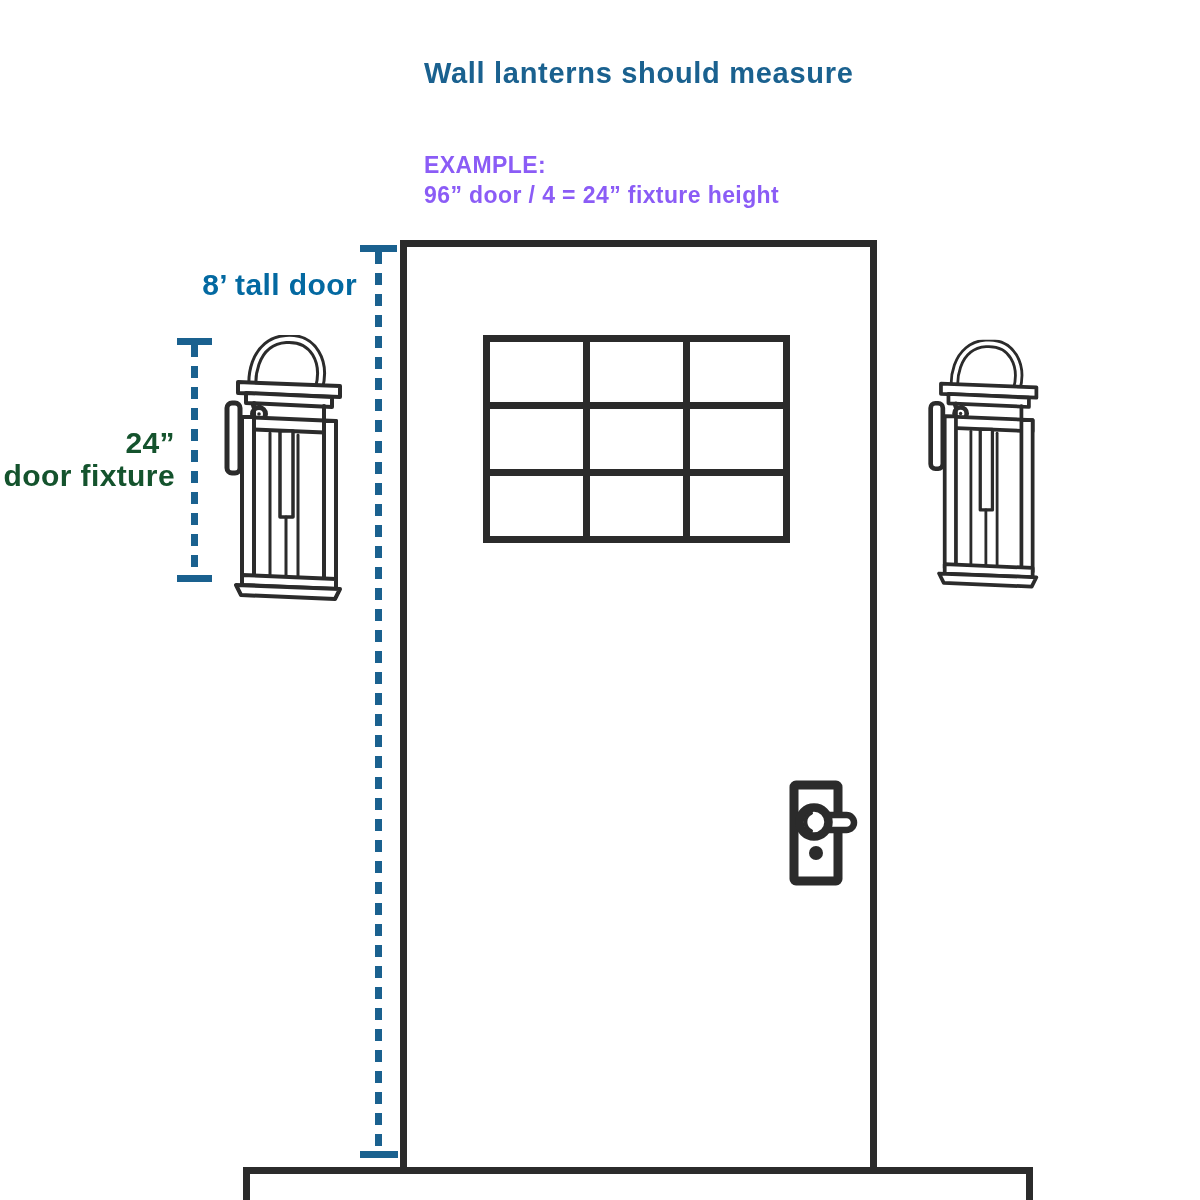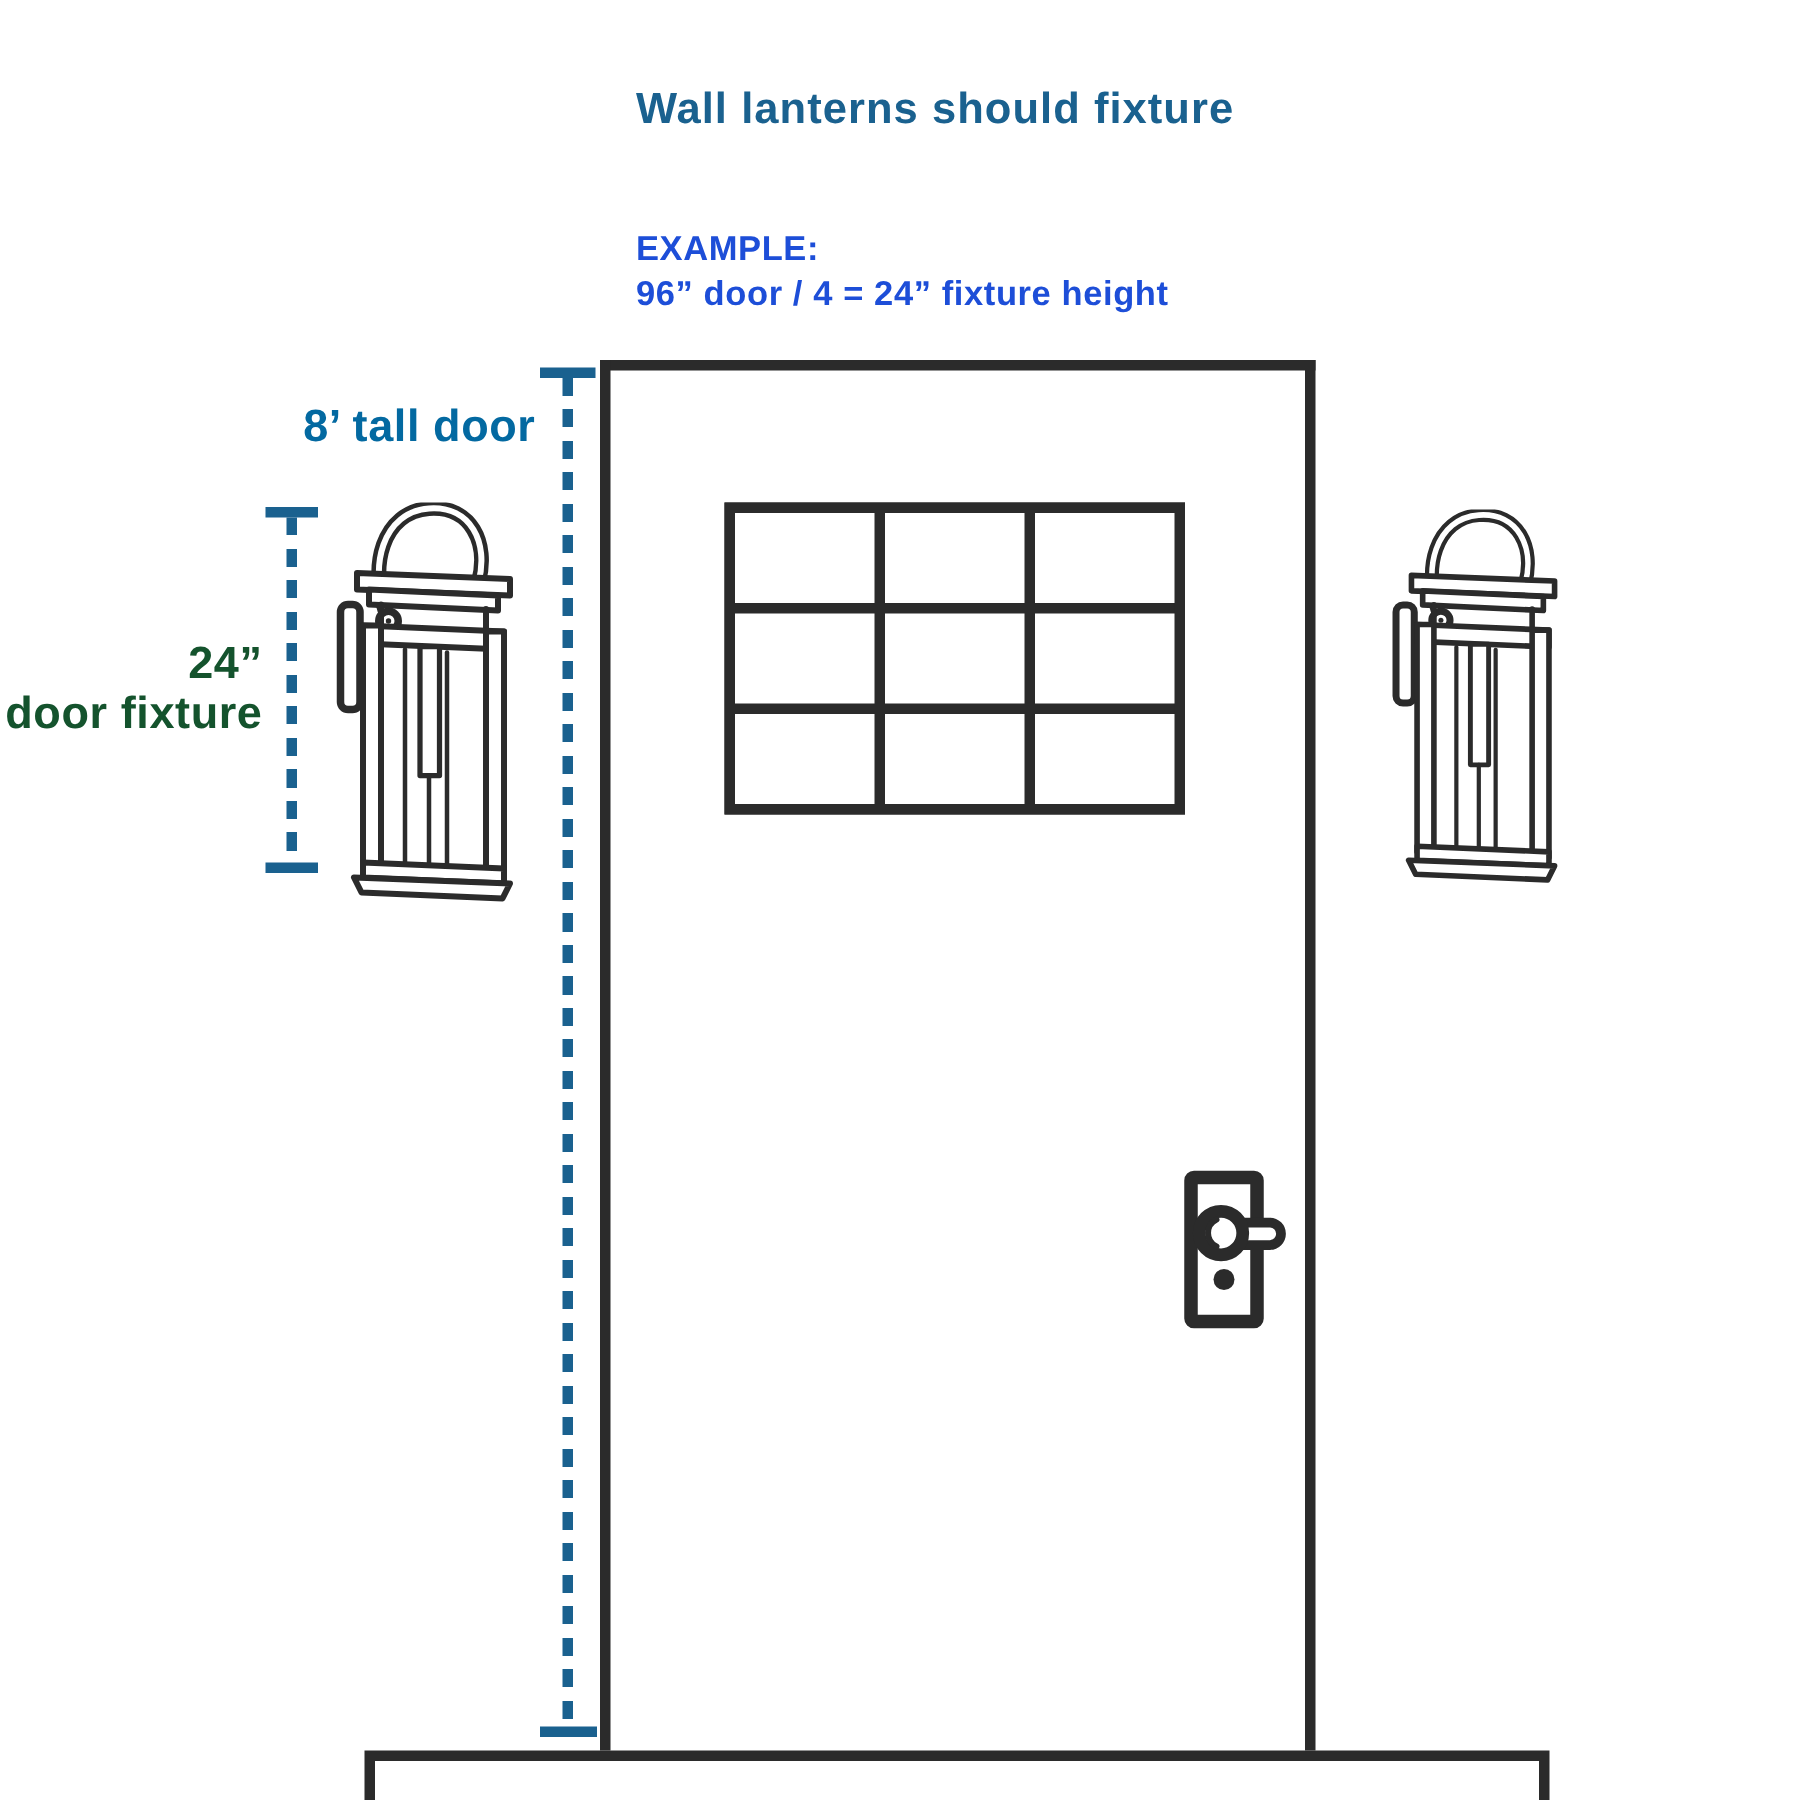--- a/index.html
+++ b/index.html
@@ -22,21 +22,21 @@
     left: 424px; top: 56px;
     color: #1A618F;
     font-size: 29px;
     line-height: 34px;
     font-weight: 600;
     letter-spacing: 0.7px;
     white-space: nowrap;
   }
   .example {
     left: 424px; top: 150px;
-    color: #1d4ed8;
+    color: #8b5cf6;
     font-size: 23px;
     line-height: 30px;
     font-weight: 700;
     letter-spacing: 0.4px;
     white-space: nowrap;
   }
   .door-height-label {
     right: 843px; top: 268px;
     color: #0369a1;
     font-size: 30px;
@@ -111,21 +111,21 @@
   #door-handle-svg { left: 781px; top: 766px; }
   #lantern-left   { left: 222px; top: 335px; }
   #lantern-right  { left: 926px; top: 336px; }
 </style>
 </head>
 <body>
 
 <div id="canvas">
 
   <div class="abs heading">
-    <div>Wall lanterns should fixture</div>
+    <div>Wall lanterns should measure</div>
   </div>
 
   <div class="abs example">
     <div>EXAMPLE:</div>
     <div>96” door / 4 = 24” fixture height</div>
   </div>
 
   <div class="abs dash-cap" id="door-measure-cap-top"></div>
   <div class="abs dash-v" id="door-measure-line"></div>
   <div class="abs dash-cap" id="door-measure-cap-bottom"></div>

